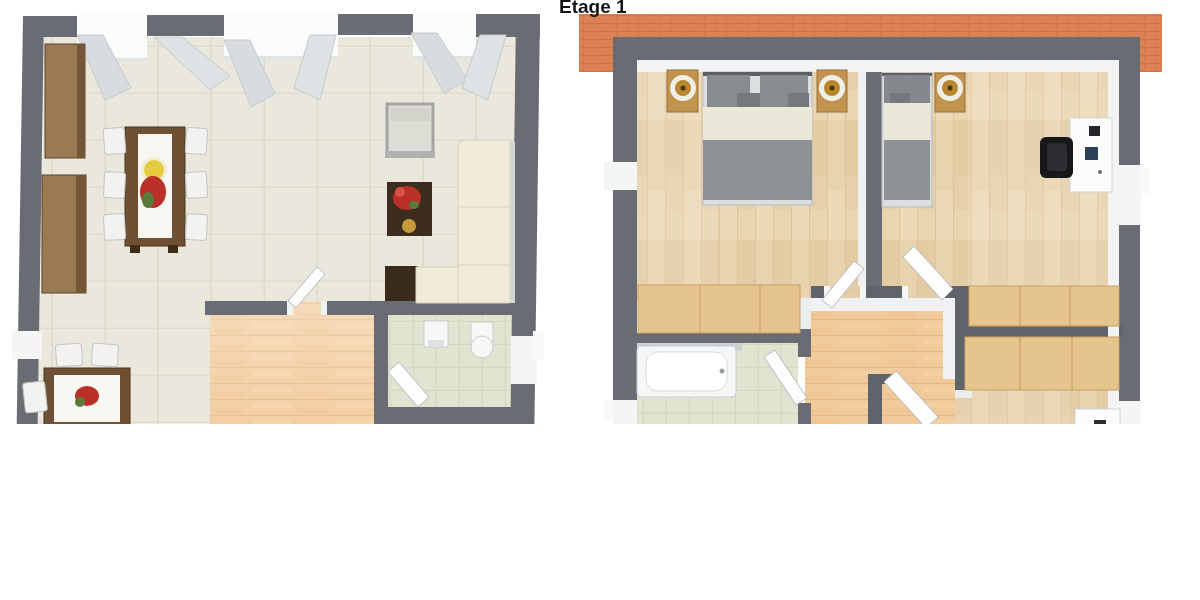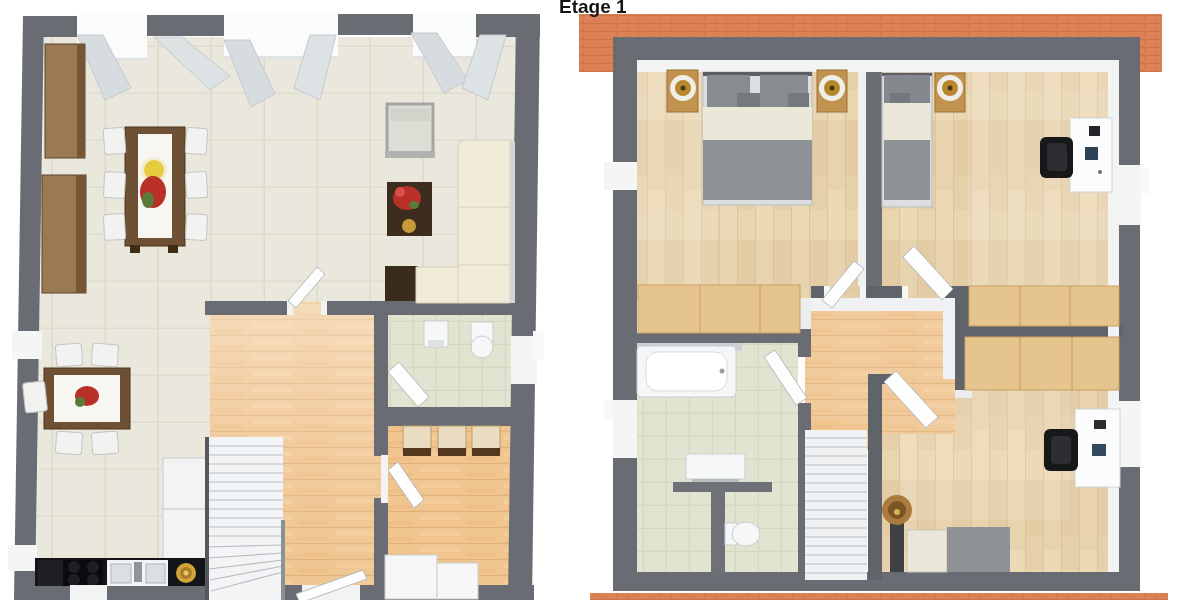--- a/index.html
+++ b/index.html
@@ -1,16 +1,16 @@
 <!DOCTYPE html>
 <html><head>
 <meta charset="utf-8">
 <style>
   html,body{margin:0;padding:0;background:#ffffff;}
-  .wrap{width:1200px;height:600px;position:relative;overflow:hidden;background:#ffffff;
+  .wrap{width:1200px;height:424px;position:relative;overflow:hidden;background:#ffffff;
         font-family:"Liberation Sans", sans-serif;}
   svg{display:block;}
 </style>
 </head>
 <body>
 <div class="wrap">
 <svg width="1200" height="600" viewBox="0 0 1200 600">
 <defs>
   <pattern id="patTile" width="53" height="47" patternUnits="userSpaceOnUse">
     <rect width="53" height="47" fill="#eae7dd"></rect>

